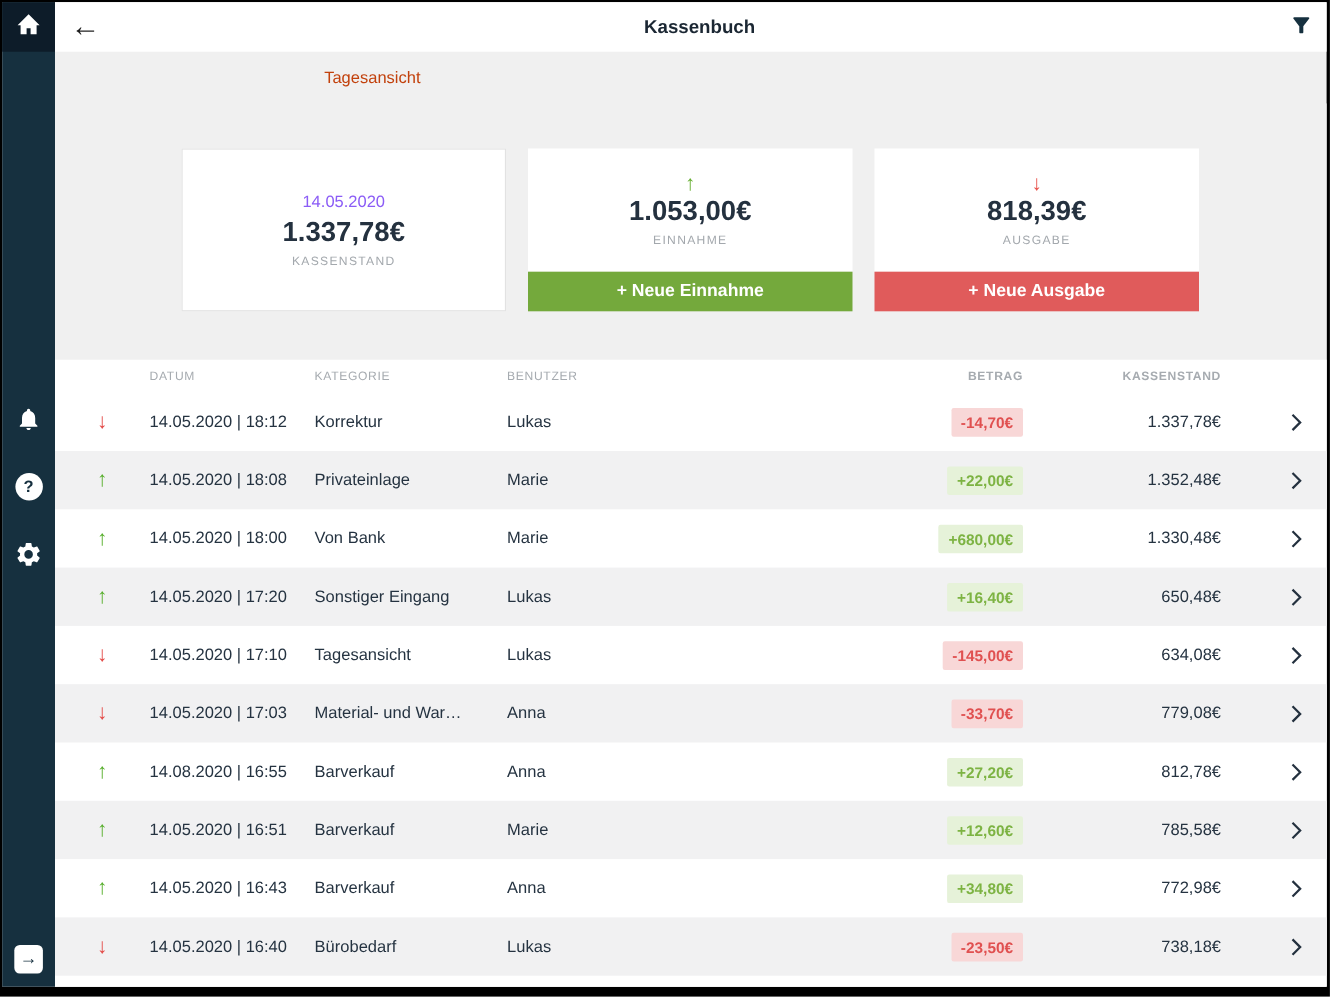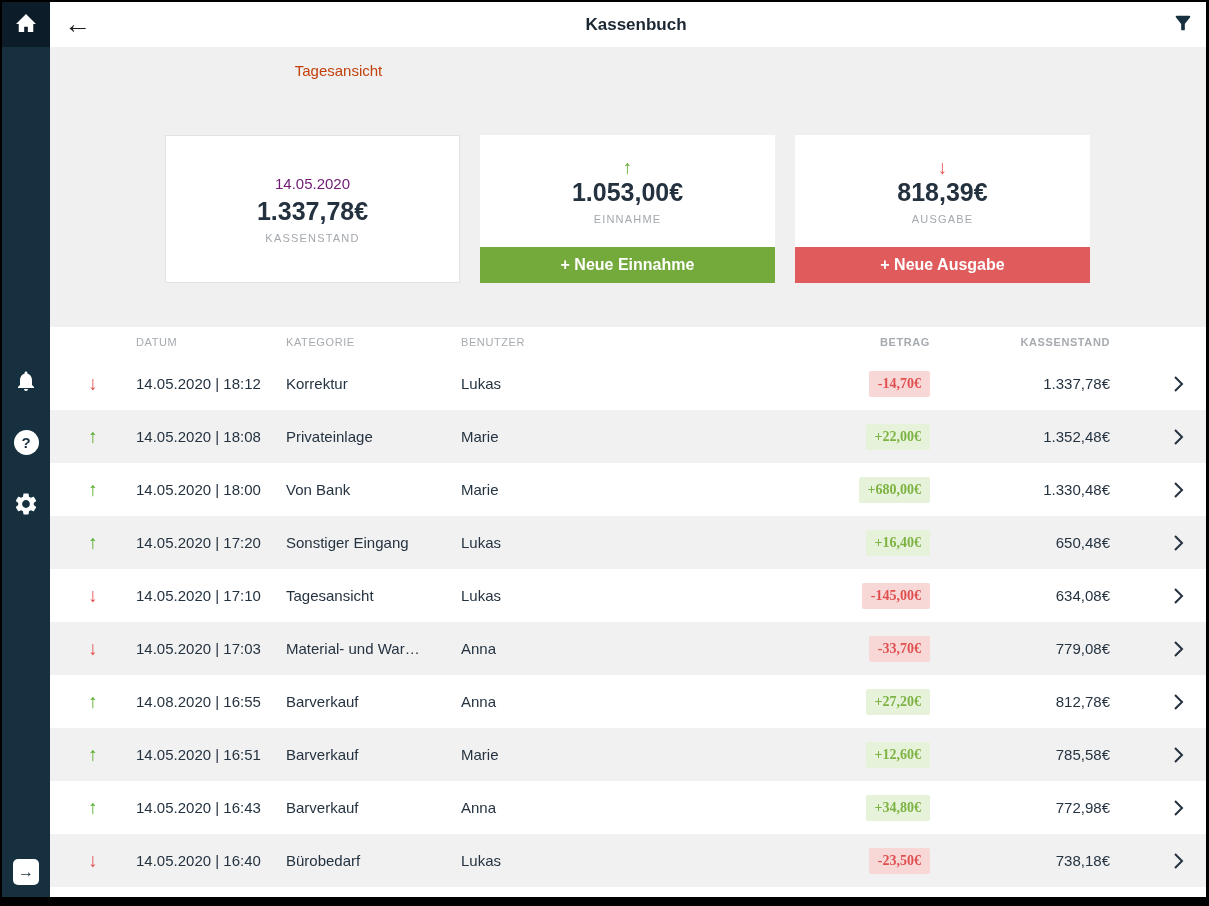--- a/index.html
+++ b/index.html
@@ -33,21 +33,21 @@
   .tab { display:flex; align-items:center; justify-content:center; font-size:15px; color:#c2410c; cursor:pointer; }
   .tab.active { width:577px; background:#f0f0f0; }
   .tab.inactive { flex:1; background:#d9d9d9; }
 
   .content { flex:1; display:flex; flex-direction:column; background:#f0f0f0; }
 
   
   .cards { display:flex; gap:20px; margin:41px 0 0 115px; flex:0 0 148px; }
   .card { width:295px; height:148px; }
   .card.balance { background:#fff; border:1px solid #e2e2e2; display:flex; flex-direction:column; align-items:center; justify-content:center; }
-  .card-date { font-size:15px; color:#701a75; margin-bottom:5px; }
+  .card-date { font-size:15px; color:#8b5cf6; margin-bottom:5px; }
   .card-amount { font-size:25px; font-weight:bold; color:#24313f; }
   .card-label { font-size:11px; color:#a3a8ad; letter-spacing:1.2px; margin-top:6px; }
   .card-top { height:112px; background:#fff; display:flex; flex-direction:column; align-items:center; justify-content:center; }
   .dir-arrow { font-size:19px; font-weight:bold; line-height:20px; }
   .dir-arrow.up { color:#64ad2e; } .dir-arrow.down { color:#e8544e; }
   .card-btn { height:36px; display:flex; align-items:center; justify-content:center; color:#fff;
               font-size:16px; font-weight:bold; cursor:pointer; }
   .card-btn.green { background:#74a93c; }
   .card-btn.red { background:#e05b5b; }
 
@@ -56,21 +56,21 @@
   .grid { display:grid; grid-template-columns:86px 150px 175px 1fr 150px 190px 56px; align-items:center; }
   .thead { height:30px; }
   .th { font-size:11px; color:#a6abb0; letter-spacing:0.6px; }
   .th.r { text-align:right;font-weight:bold; }
   .th.amount { padding-right:30px; } .th.balance { padding-right:40px; }
   .trow { height:53px; font-size:15px; color:#253341; cursor:pointer; }
   .trow.alt { background:#f1f1f2; }
   .dir { text-align:center; font-size:19px; font-weight:bold; }
   .dir.up { color:#54ad28; } .dir.down { color:#e34b48; }
   .c-amount { text-align:right; padding-right:30px; }
-  .badge { display:inline-block; padding:5px 9px; border-radius:2px; font-weight:bold; font-size:14px;font-family:Liberation Serif, serif; }
+  .badge { display:inline-block; padding:5px 9px; border-radius:2px; font-weight:bold; font-size:14px; }
   .badge.neg { color:#e05050; background:#f8d7d7; }
   .badge.pos { color:#7db343; background:#e6f2d9; }
   .c-balance { text-align:right; padding-right:40px; }
   .c-chevron { display:flex; justify-content:center; }
 </style>
 </head>
 <body>
 
 <div class="app">
 

